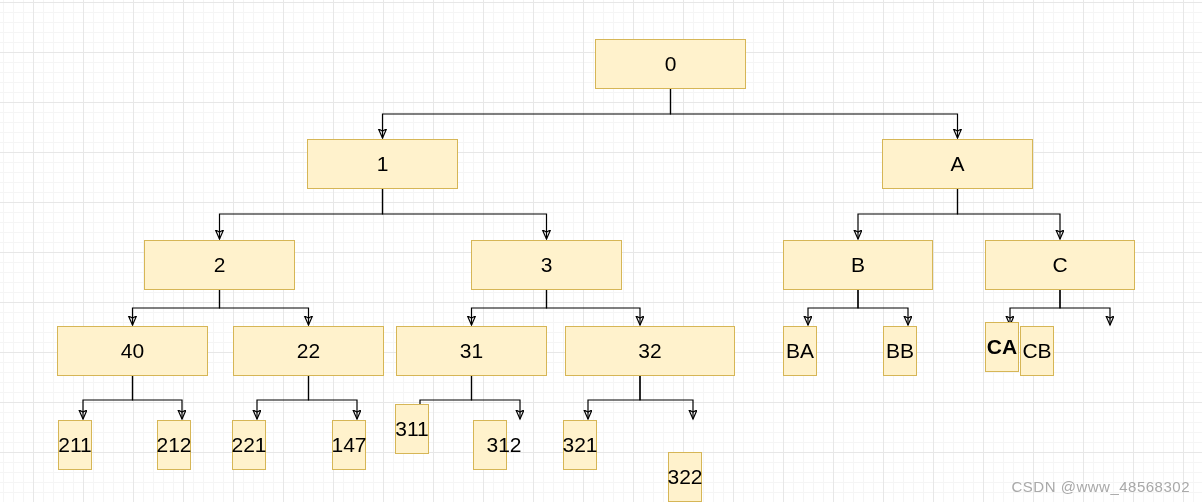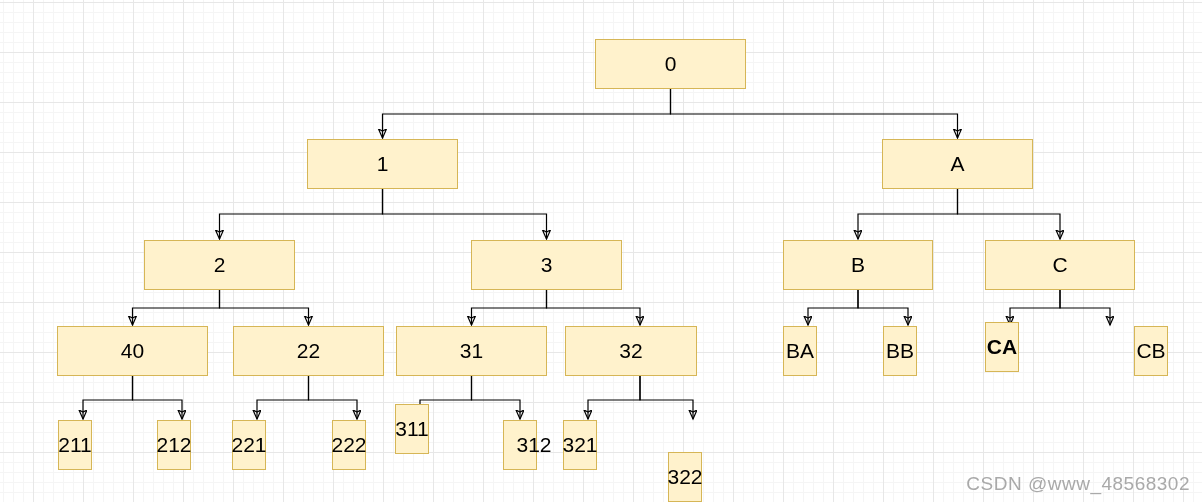--- a/index.html
+++ b/index.html
@@ -41,21 +41,21 @@
     font-size: 21px;
     color: #000000;
     white-space: nowrap;
   }
   .node.wide  { width: 151px; }
   .node.small { width: 34px; }
   .watermark {
     position: absolute;
     right: 12px;
     bottom: 7px;
-    font-size: 19px;
+    font-size: 15px;
     color: #a9a9a9;
     letter-spacing: 0.5px;
   }
 </style>
 </head>
 <body>
 
 <div class="canvas">
 
   <svg class="edges" viewBox="0 0 1202 502" xmlns="http://www.w3.org/2000/svg">
@@ -94,29 +94,29 @@
   <div class="node wide" style="left:882px;  top:139px;">A</div>
 
   <div class="node wide" style="left:144px;  top:240px;">2</div>
   <div class="node wide" style="left:471px;  top:240px;">3</div>
   <div class="node wide" style="left:783px;  top:240px;width:150px;">B</div>
   <div class="node wide" style="left:985px;  top:240px;width:150px;">C</div>
 
   <div class="node wide" style="left:57px;   top:326px;">40</div>
   <div class="node wide" style="left:233px;  top:326px;">22</div>
   <div class="node wide" style="left:396px;  top:326px;">31</div>
-  <div class="node wide" style="left:565px;  top:326px;width:132px;">32</div>
+  <div class="node wide" style="left:565px;  top:326px;width:170px;">32</div>
   <div class="node small" style="left:783px;  top:326px;">BA</div>
   <div class="node small" style="left:883px;  top:326px;">BB</div>
   <div class="node small" style="left:985px;  top:322px;font-weight:bold;">CA</div>
-  <div class="node small" style="left:1134px; top:326px;">CB</div>
+  <div class="node small" style="left:1020px; top:326px;">CB</div>
 
   <div class="node small" style="left:58px;   top:420px;">211</div>
   <div class="node small" style="left:157px;  top:420px;">212</div>
   <div class="node small" style="left:232px;  top:420px;">221</div>
-  <div class="node small" style="left:332px;  top:420px;">222</div>
+  <div class="node small" style="left:332px;  top:420px;">147</div>
   <div class="node small" style="left:395px;  top:404px;">311</div>
-  <div class="node small" style="left:503px;  top:420px;padding-left:28px;">312</div>
+  <div class="node small" style="left:473px;  top:420px;padding-left:28px;">312</div>
   <div class="node small" style="left:563px;  top:420px;">321</div>
   <div class="node small" style="left:668px;  top:420px;margin-top:32px;">322</div>
 
   <div class="watermark">CSDN @www_48568302</div>
 </div>
 
 </body></html>

